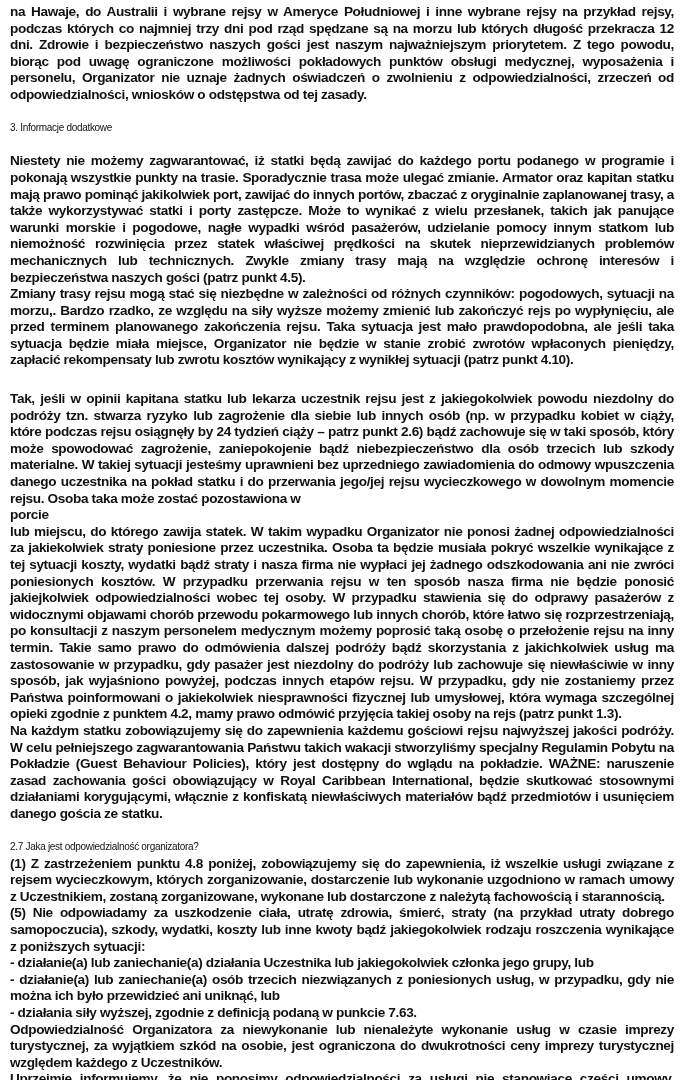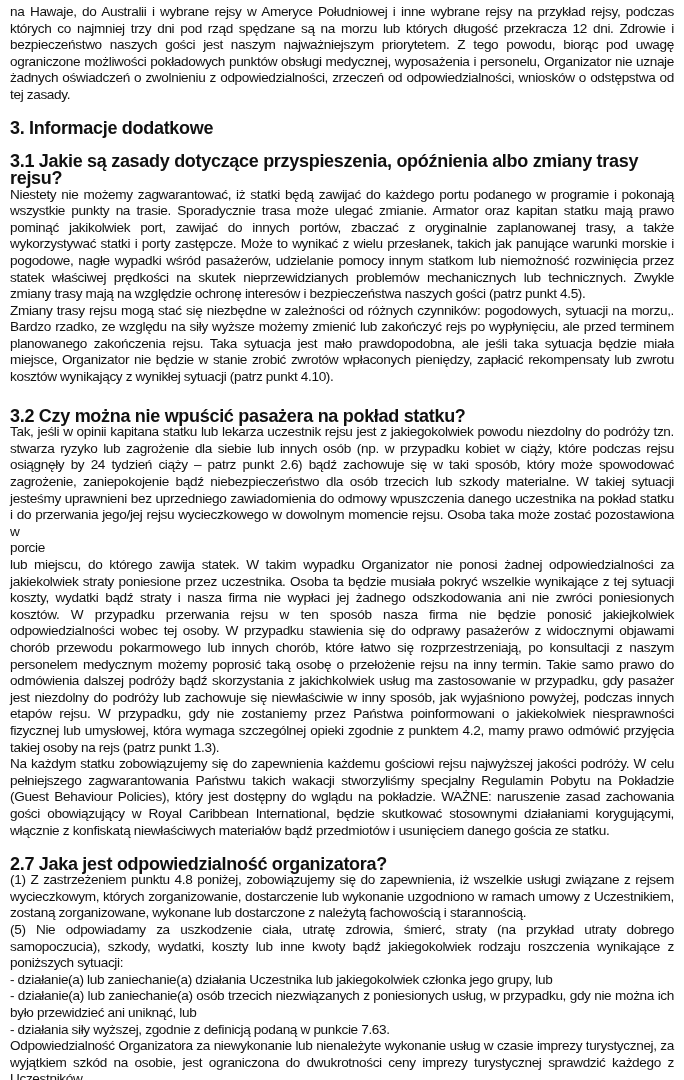--- a/index.html
+++ b/index.html
@@ -14,61 +14,60 @@
     box-sizing: border-box;
     width: 684px;
   }
   .p {
     font-size: 13.6px;
     line-height: 16.6px;
     text-align: justify;
     letter-spacing: -0.35px;
     word-spacing: 0px;
     margin: 0;
+    font-weight: bold;
   }
   .p.last { text-align-last: left; }
   .h {
-    font-size: 18px;
+    font-size: 10px;
     line-height: 16.6px;
-    font-weight: bold;
+    font-weight: normal;
     letter-spacing: -0.3px;
     margin: 0;
   }
   .gap { height: 16.6px; }
   .gap-big { height: 22px; }
 </style>
 </head>
 <body>
 
 <div class="page">
 
   <p class="p last">na Hawaje, do Australii i wybrane rejsy w Ameryce Południowej i inne wybrane rejsy na przykład rejsy, podczas których co najmniej trzy dni pod rząd spędzane są na morzu lub których długość przekracza 12 dni. Zdrowie i bezpieczeństwo naszych gości jest naszym najważniejszym priorytetem. Z tego powodu, biorąc pod uwagę ograniczone możliwości pokładowych punktów obsługi medycznej, wyposażenia i personelu, Organizator nie uznaje żadnych oświadczeń o zwolnieniu z odpowiedzialności, zrzeczeń od odpowiedzialności, wniosków o odstępstwa od tej zasady.</p>
 
   <div class="gap"></div>
 
   <h2 class="h">3. Informacje dodatkowe</h2>
 
   <div class="gap"></div>
 
-  <h3 class="h">3.1 Jakie są zasady dotyczące przyspieszenia, opóźnienia albo zmiany trasy rejsu?</h3>
   <p class="p last">Niestety nie możemy zagwarantować, iż statki będą zawijać do każdego portu podanego w programie i pokonają wszystkie punkty na trasie. Sporadycznie trasa może ulegać zmianie. Armator oraz kapitan statku mają prawo pominąć jakikolwiek port, zawijać do innych portów, zbaczać z oryginalnie zaplanowanej trasy, a także wykorzystywać statki i porty zastępcze. Może to wynikać z wielu przesłanek, takich jak panujące warunki morskie i pogodowe, nagłe wypadki wśród pasażerów, udzielanie pomocy innym statkom lub niemożność rozwinięcia przez statek właściwej prędkości na skutek nieprzewidzianych problemów mechanicznych lub technicznych. Zwykle zmiany trasy mają na względzie ochronę interesów i bezpieczeństwa naszych gości (patrz punkt 4.5).</p>
   <p class="p last">Zmiany trasy rejsu mogą stać się niezbędne w zależności od różnych czynników: pogodowych, sytuacji na morzu,. Bardzo rzadko, ze względu na siły wyższe możemy zmienić lub zakończyć rejs po wypłynięciu, ale przed terminem planowanego zakończenia rejsu. Taka sytuacja jest mało prawdopodobna, ale jeśli taka sytuacja będzie miała miejsce, Organizator nie będzie w stanie zrobić zwrotów wpłaconych pieniędzy, zapłacić rekompensaty lub zwrotu kosztów wynikający z wynikłej sytuacji (patrz punkt 4.10).</p>
 
   <div class="gap-big"></div>
 
-  <h3 class="h">3.2 Czy można nie wpuścić pasażera na pokład statku?</h3>
   <p class="p">Tak, jeśli w opinii kapitana statku lub lekarza uczestnik rejsu jest z jakiegokolwiek powodu niezdolny do podróży tzn. stwarza ryzyko lub zagrożenie dla siebie lub innych osób (np. w przypadku kobiet w ciąży, które podczas rejsu osiągnęły by 24 tydzień ciąży – patrz punkt 2.6) bądź zachowuje się w taki sposób, który może spowodować zagrożenie, zaniepokojenie bądź niebezpieczeństwo dla osób trzecich lub szkody materialne. W takiej sytuacji jesteśmy uprawnieni bez uprzedniego zawiadomienia do odmowy wpuszczenia danego uczestnika na pokład statku i do przerwania jego/jej rejsu wycieczkowego w dowolnym momencie rejsu. Osoba taka może zostać pozostawiona w</p>
   <p class="p last">porcie</p>
   <p class="p last">lub miejscu, do którego zawija statek. W takim wypadku Organizator nie ponosi żadnej odpowiedzialności za jakiekolwiek straty poniesione przez uczestnika. Osoba ta będzie musiała pokryć wszelkie wynikające z  tej sytuacji koszty, wydatki bądź straty i nasza firma nie wypłaci jej żadnego odszkodowania ani nie zwróci poniesionych kosztów. W przypadku przerwania rejsu w ten sposób nasza firma nie będzie ponosić jakiejkolwiek odpowiedzialności wobec tej osoby. W przypadku stawienia się do odprawy pasażerów z widocznymi objawami chorób przewodu pokarmowego lub innych chorób, które łatwo się rozprzestrzeniają, po konsultacji z naszym personelem medycznym możemy poprosić taką osobę o przełożenie rejsu na inny termin. Takie samo prawo do odmówienia dalszej podróży bądź skorzystania z jakichkolwiek usług ma zastosowanie w przypadku, gdy pasażer jest niezdolny do podróży lub zachowuje się niewłaściwie w inny sposób, jak wyjaśniono powyżej, podczas innych etapów rejsu. W przypadku, gdy nie zostaniemy przez Państwa poinformowani o jakiekolwiek niesprawności fizycznej lub umysłowej, która wymaga szczególnej opieki zgodnie z punktem 4.2, mamy prawo odmówić przyjęcia takiej osoby na rejs (patrz punkt 1.3).</p>
   <p class="p last">Na każdym statku zobowiązujemy się do zapewnienia każdemu gościowi rejsu najwyższej jakości podróży. W celu pełniejszego zagwarantowania Państwu takich wakacji stworzyliśmy specjalny Regulamin Pobytu na Pokładzie (Guest Behaviour Policies), który jest dostępny do wglądu na pokładzie. WAŻNE: naruszenie zasad zachowania gości obowiązujący w Royal Caribbean International, będzie skutkować stosownymi działaniami korygującymi, włącznie z konfiskatą niewłaściwych materiałów bądź przedmiotów i usunięciem danego gościa ze statku.</p>
 
   <div class="gap"></div>
 
   <h3 class="h">2.7 Jaka jest odpowiedzialność organizatora?</h3>
   <p class="p last">(1) Z zastrzeżeniem punktu 4.8 poniżej, zobowiązujemy się do zapewnienia, iż wszelkie usługi związane z rejsem wycieczkowym, których zorganizowanie, dostarczenie lub wykonanie uzgodniono w ramach umowy z Uczestnikiem, zostaną zorganizowane, wykonane lub dostarczone z należytą fachowością i starannością.</p>
   <p class="p last">(5) Nie odpowiadamy za uszkodzenie ciała, utratę zdrowia, śmierć, straty (na przykład utraty dobrego samopoczucia), szkody, wydatki, koszty lub inne kwoty bądź jakiegokolwiek rodzaju roszczenia wynikające z poniższych sytuacji:</p>
   <p class="p last">- działanie(a) lub zaniechanie(a) działania Uczestnika lub jakiegokolwiek członka jego grupy, lub</p>
   <p class="p last">- działanie(a) lub zaniechanie(a) osób trzecich niezwiązanych z poniesionych usług, w przypadku, gdy nie można ich było przewidzieć ani uniknąć, lub</p>
   <p class="p last">- działania siły wyższej, zgodnie z definicją podaną w punkcie 7.63.</p>
-  <p class="p last">Odpowiedzialność Organizatora za niewykonanie lub nienależyte wykonanie usług w czasie imprezy turystycznej, za wyjątkiem szkód na osobie, jest ograniczona do dwukrotności ceny imprezy turystycznej sprawdzić każdego z Uczestników.</p>
+  <p class="p last">Odpowiedzialność Organizatora za niewykonanie lub nienależyte wykonanie usług w czasie imprezy turystycznej, za wyjątkiem szkód na osobie, jest ograniczona do dwukrotności ceny imprezy turystycznej względem każdego z Uczestników.</p>
   <p class="p last">Uprzejmie informujemy, że nie ponosimy odpowiedzialności za usługi nie stanowiące części umowy. Dotyczy to, na przykład, dodatkowych usług bądź udogodnień, które zobowiązał się dostarczyć hotel lub inny dostawca, w przypadku, gdy dane usługi lub udogodnienia nie zostały przedstawione w naszej broszurze i nie zobowiązaliśmy się ich zapewnić. Ponadto, niezależnie od warunków przedstawionych przez nas na naszej stronie internetowej, w naszych broszurach bądź w innych publikacjach, zobowiązujemy się tylko do zapewnienia należytej fachowości i staranności, zgodnie z zasadami podanymi powyżej, i nie ponosimy żadnej większej czy jakiejkolwiek innej odpowiedzialności wobec klientów. Dla warunków przy wycieczkach lądowych prosimy sprawdzić punkt 3.5. Wycieczki lądowe („Shore Excursions”) nie są częścią Państwa umowy z nami, nawet jeśli sugerujemy konkretny typ wycieczki lub konkretnego dostawcę a nawet pomagamy z dopięciu formalności związanych z zamówieniem wycieczek. Adekwatnie, nie możemy brać na siebie odpowiedzialności za niedopełnienie umów wynikających z zamówienia konkretnych wycieczek.</p>
 
 </div>
 
 </body></html>

